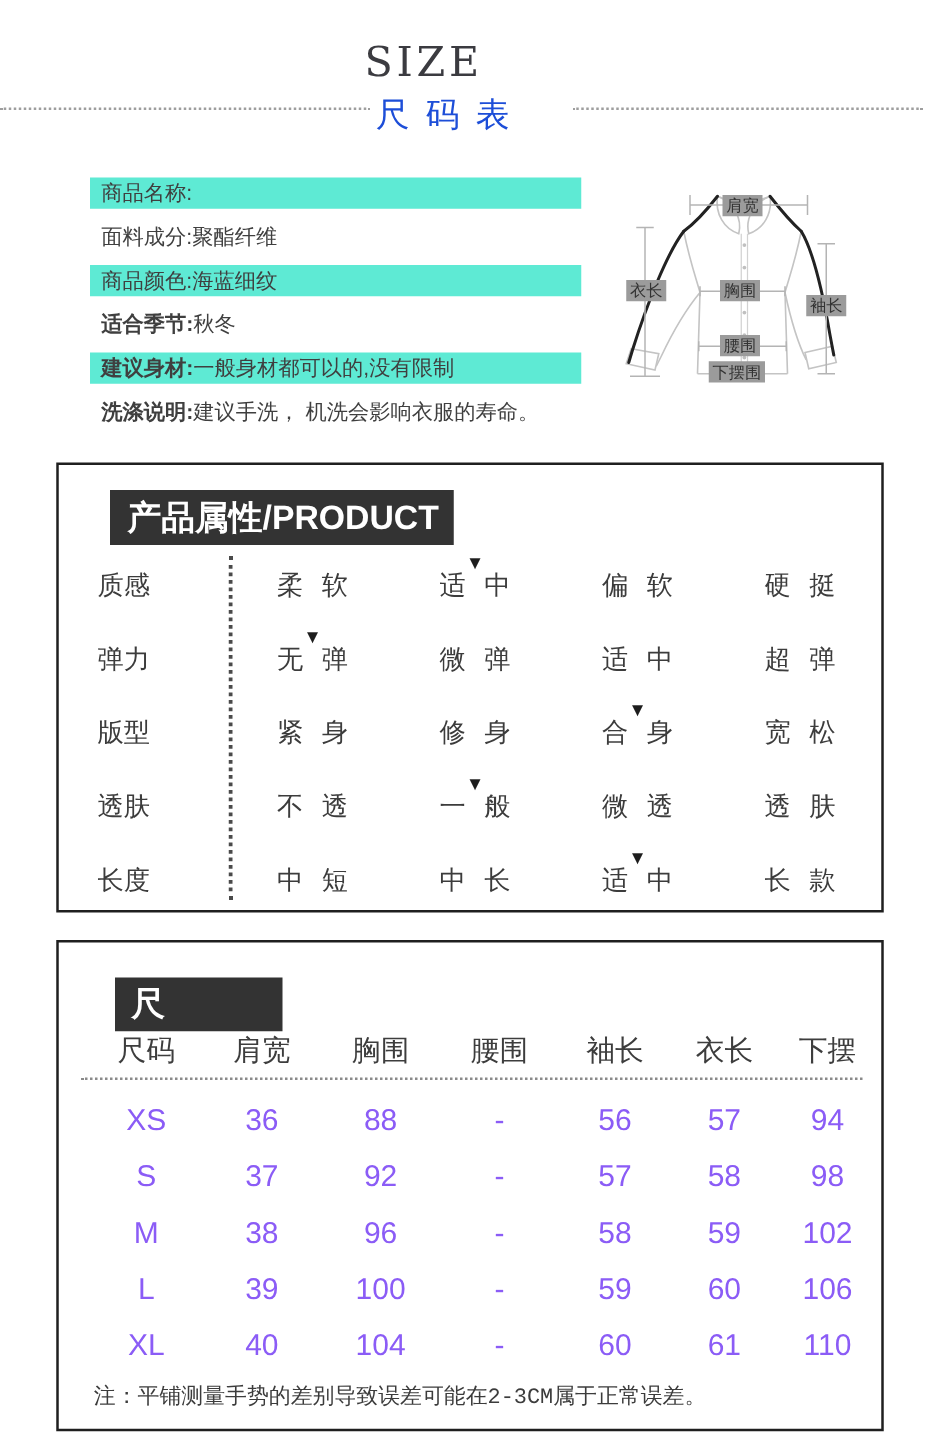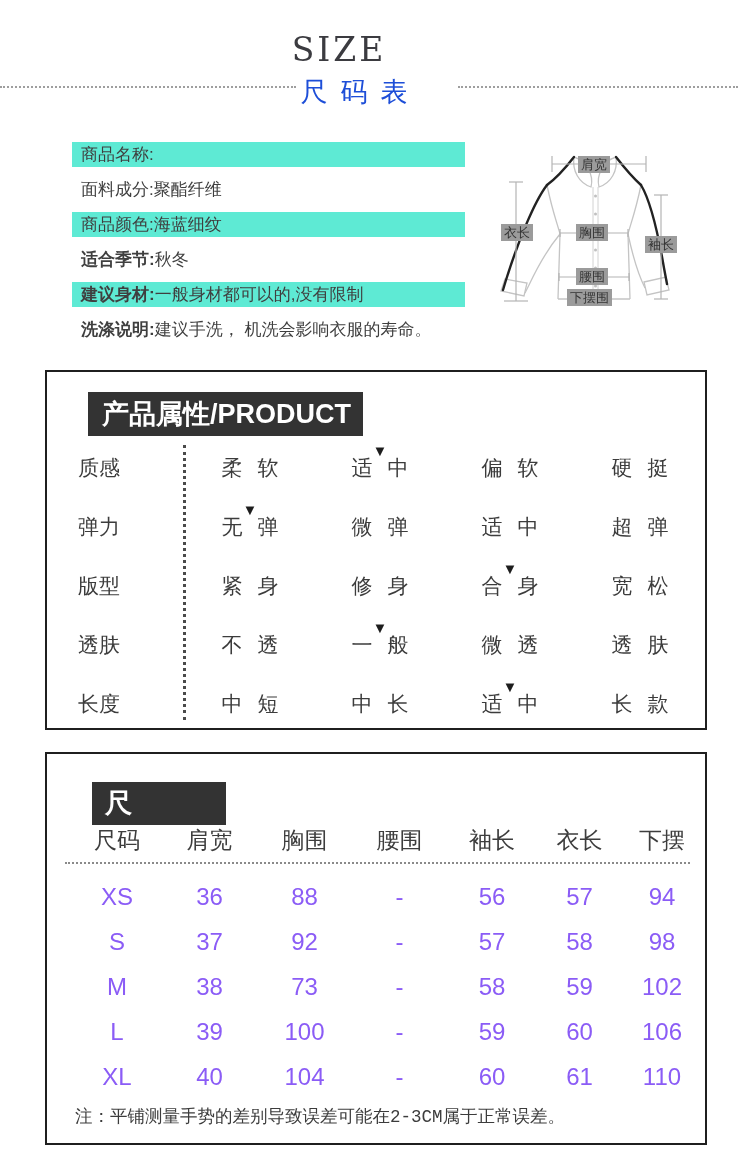--- a/index.html
+++ b/index.html
@@ -247,21 +247,21 @@
           <div class="cell">37</div>
           <div class="cell">92</div>
           <div class="cell">-</div>
           <div class="cell">57</div>
           <div class="cell">58</div>
           <div class="cell">98</div>
         </div>
         <div class="tbl-row">
           <div class="cell">M</div>
           <div class="cell">38</div>
-          <div class="cell">73</div>
+          <div class="cell">96</div>
           <div class="cell">-</div>
           <div class="cell">58</div>
           <div class="cell">59</div>
           <div class="cell">102</div>
         </div>
         <div class="tbl-row">
           <div class="cell">L</div>
           <div class="cell">39</div>
           <div class="cell">100</div>
           <div class="cell">-</div>

